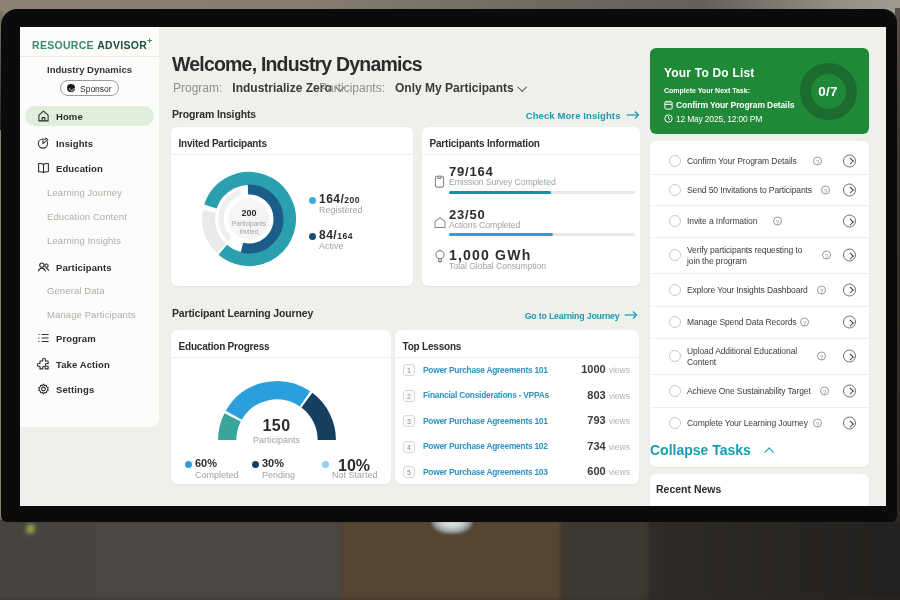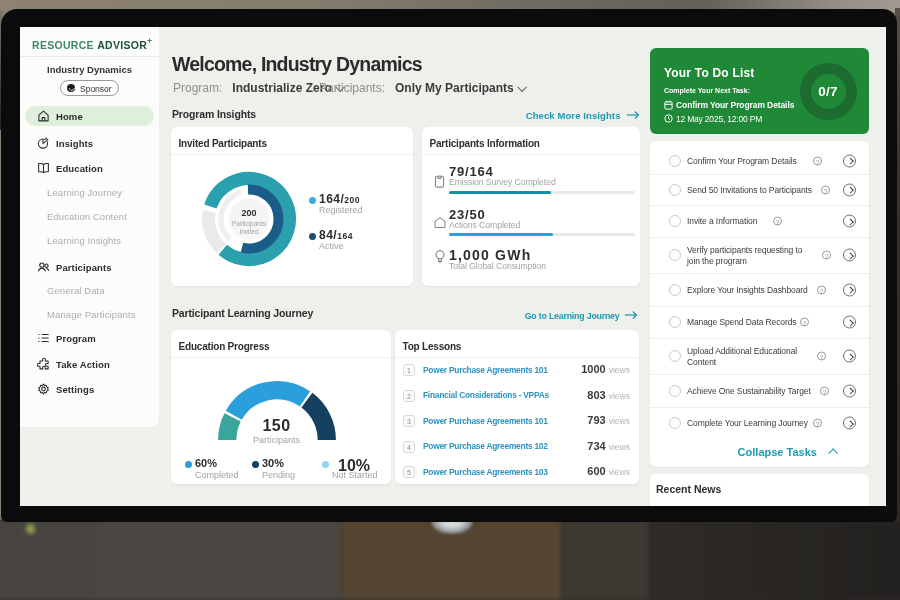--- a/index.html
+++ b/index.html
@@ -73,21 +73,21 @@
 #ring { position:absolute; left:149.5px; top:14.5px; width:57px; height:57px; border-radius:50%; border:11px solid #1c6c2f; }
 #ring span { position:absolute; left:50%; top:50%; transform:translate(-50%,-50%); font-size:13.5px; font-weight:700; color:#fff; letter-spacing:.3px; }
 #todocard { left:630px; top:114px; width:219px; height:326px; }
 .trow { position:absolute; left:0; width:219px; }
 .trow .cb { position:absolute; left:18.5px; top:50%; transform:translateY(-50%); width:12px; height:12px; border:1.5px solid #c9c9c7; border-radius:50%; background:#fff; }
 .trow .tx { position:absolute; left:37px; top:50%; transform:translateY(-50%); font-size:8.5px; color:#3c3c3c; line-height:10.5px; width:128px; letter-spacing:-.1px; }
 .trow .hp { position:absolute; top:50%; transform:translateY(-50%); width:9px; height:9px; border:1px solid #9a9a98; border-radius:50%; color:#8a8a88; font-size:6.5px; text-align:center; line-height:9px; }
 .trow .go { position:absolute; right:13px; top:50%; transform:translateY(-50%); width:13px; height:13px; border:1.4px solid #6e6e6c; border-radius:50%; }
 .trow .go:after { content:""; position:absolute; left:4px; top:3.6px; width:3.6px; height:3.6px; border:1.4px solid #3a3a3a; border-left:none; border-bottom:none; transform:rotate(45deg); }
 .tdiv { position:absolute; left:0; width:219px; border-top:1px solid #eeeeec; }
-#collapse { position:absolute; left:0; bottom:9.5px; width:186px; text-align:right; font-size:11px; font-weight:700; color:#1b9ab1; }
+#collapse { position:absolute; left:0; bottom:9.5px; width:186px; text-align:left; font-size:14px; font-weight:700; color:#1b9ab1; }
 #newscard { left:630px; top:447px; width:219px; height:40px; }
 #newscard .t { position:absolute; left:6px; top:9px; font-size:10.5px; font-weight:700; color:#2d2d2d; }
 .gauge-num { position:absolute; width:100%; text-align:center; font-weight:700; color:#2d2d2d; }
 svg { display:block; }
 .arrow-r { display:inline-block; vertical-align:-1px; }
 </style>
 </head>
 <body>
 <div class="abs" id="toprim"></div>
 <div class="abs" id="bottombg"></div>

